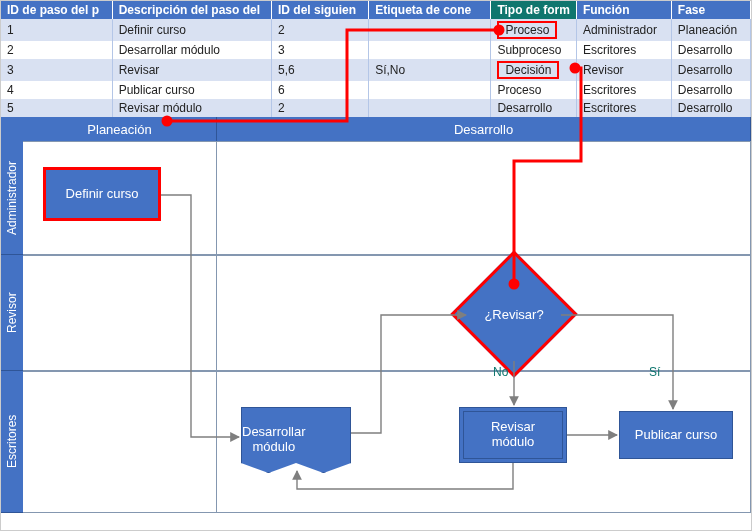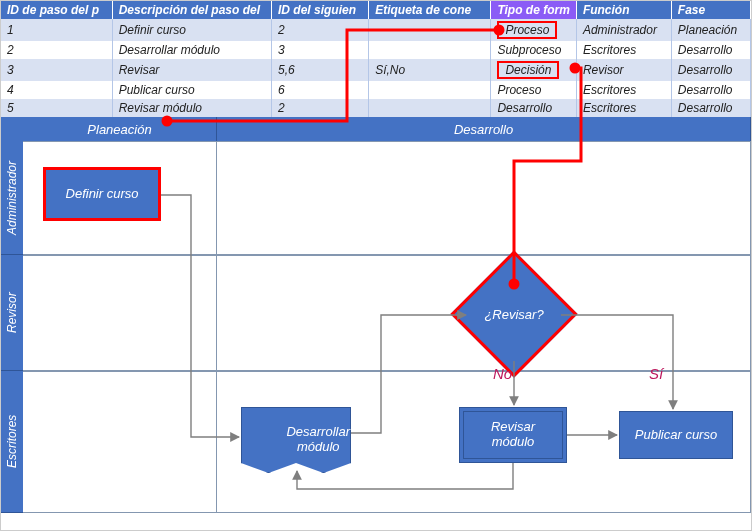--- a/index.html
+++ b/index.html
@@ -3,38 +3,38 @@
 <meta charset="utf-8">
 <style>
   * { box-sizing: border-box; }
   body {
     margin: 0;
     font-family: "Segoe UI", Arial, sans-serif;
     font-size: 12px;
     color: #222;
     background: #fff;
   }
-  .wrap { width: 752px; height: 531px; position: relative; overflow: hidden; border:1px solid #ccc;font-style:italic;}
+  .wrap { width: 752px; height: 531px; position: relative; overflow: hidden; border:1px solid #ccc;}
   
   table.data {
     width: 100%;
     border-collapse: collapse;
     font-size: 12px;
   }
   table.data th {
     background: #4472c4;
     color: #fff;
     font-weight: 600;
     text-align: left;
     padding: 2px 6px;
     border-right: 1px solid #fff;
     white-space: nowrap;
     overflow: hidden;
   }
-  table.data th.highlight { background: #8b5cf6; }
+  table.data th.highlight { background: #0f766e; }
   table.data td {
     padding: 2px 6px;
     border-right: 1px solid #b4c6e7;
     white-space: nowrap;
     overflow: hidden;
   }
   table.data tr.odd td  { background: #d9e1f2; }
   table.data tr.even td { background: #ffffff; }
   table.data td.boxed-red span{
     border: 2px solid #ff0000;
@@ -98,28 +98,28 @@
   .diamond span{
     position:absolute;
     top:50%;left:50%;
     width:100px;
     transform:translate(-50%,-50%) rotate(-45deg);
     color:#fff;text-align:center;font-size:13px;
   }
   .doc{
     position:absolute;
     background:#4472c4;color:#fff;
-    display:flex;align-items:center;justify-content:flex-end;
+    display:flex;align-items:center;justify-content:flex-start;
     text-align:center;font-size:13px;line-height:1.15;
     border:1px solid #2f5597;
     border-radius:0 0 0 0;
     clip-path: polygon(0 0,100% 0,100% 85%,75% 100%,50% 85%,25% 100%,0 85%);
   }
   .lbl{
-    position:absolute;font-size:15px;color:#be185d;
+    position:absolute;font-size:12px;color:#0f766e;
   }
   svg.overlay{
     position:absolute;left:0;top:0;pointer-events:none;
   }
 </style>
 </head>
 <body>
 <div class="wrap">
 
 <table class="data">

